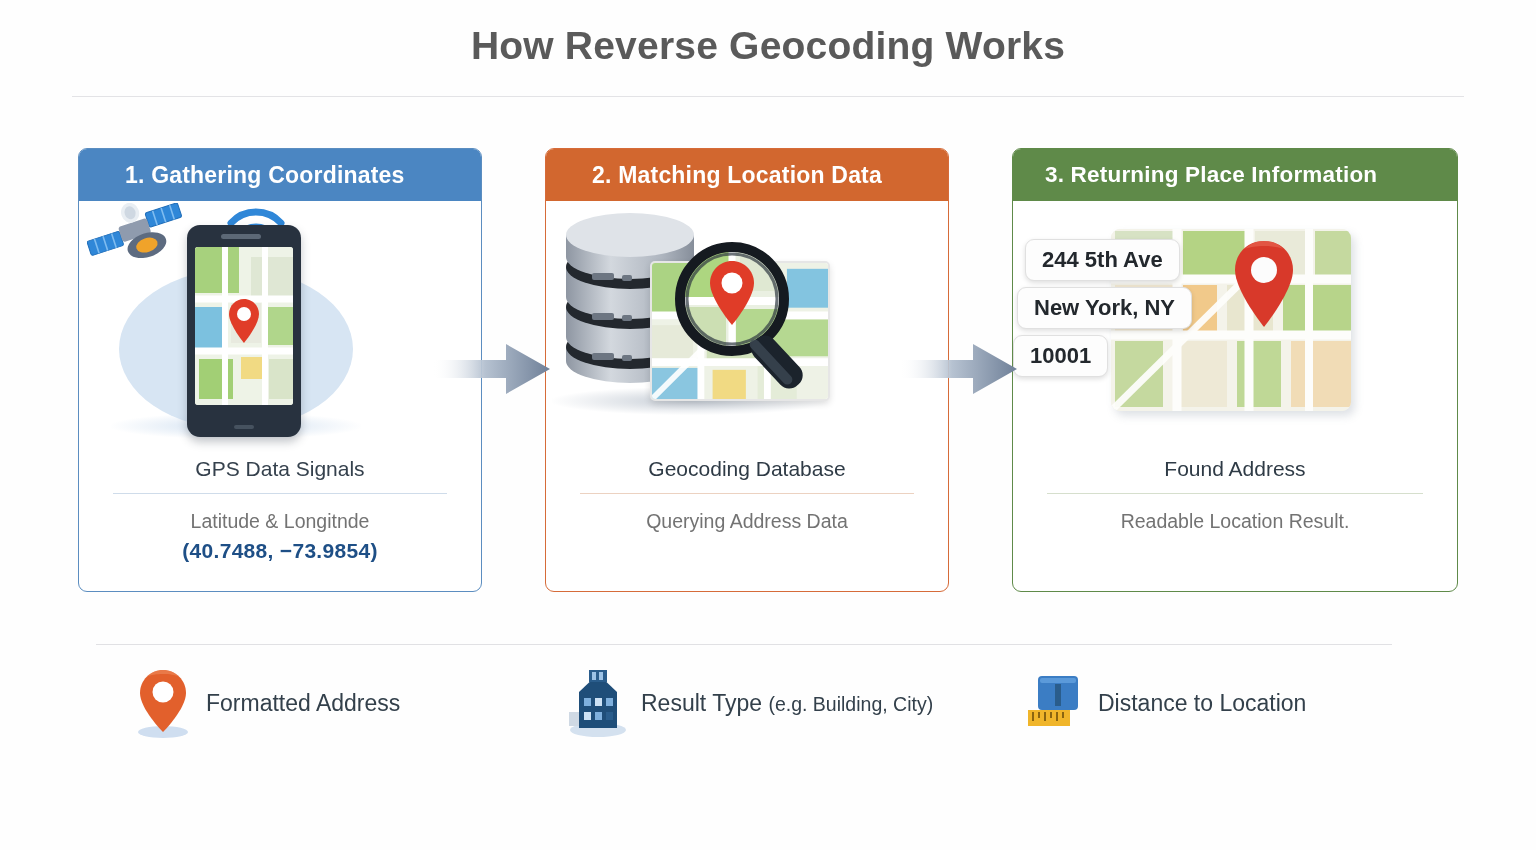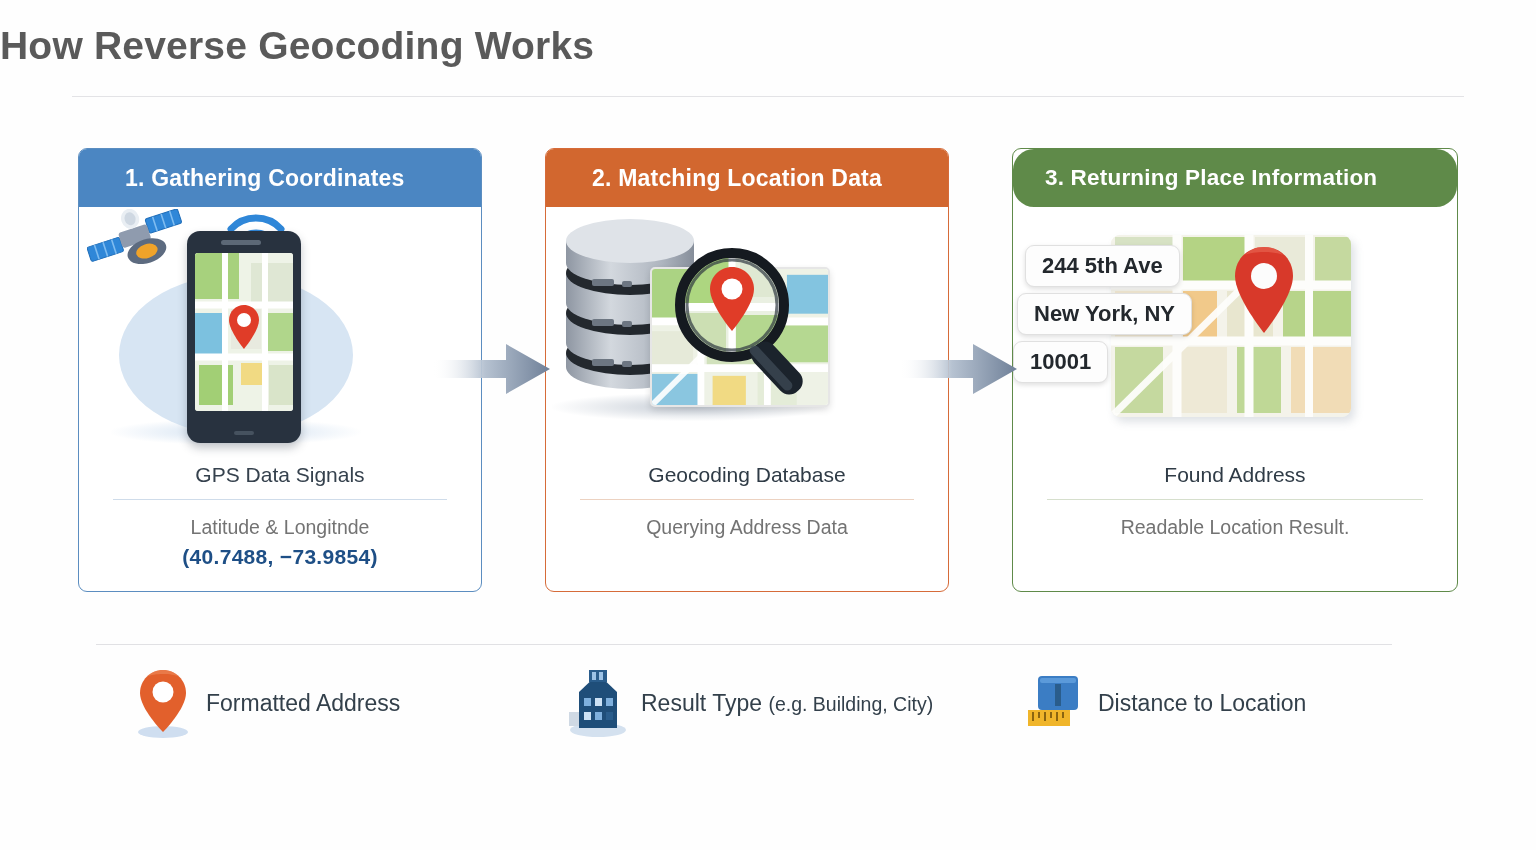--- a/index.html
+++ b/index.html
@@ -7,48 +7,49 @@
     width: 1536px; height: 850px;
     background: #ffffff;
     font-family: "Liberation Sans", "DejaVu Sans", sans-serif;
     overflow: hidden;
   }
   .page { position: relative; width: 1536px; height: 850px; background: #fefefe; }
 
   
   .title {
     position: absolute; left: 0; top: 24px; width: 1536px;
+    text-align: center;
     font-size: 39px; font-weight: bold;
     color: #5a5a5a; letter-spacing: .2px;
   }
   .title-rule {
     position: absolute; left: 72px; top: 96px; width: 1392px; height: 1px;
     background: #e3e3e6;
   }
 
   
   .panels { position: absolute; left: 0; top: 148px; width: 1536px; height: 444px; }
   .panel {
     position: absolute; top: 0; width: 404px; height: 444px;
     background: #ffffff; border-radius: 9px; overflow: hidden;
   }
   .panel.p1 { left: 78px;   border: 1.5px solid #5b8dc0; }
   .panel.p2 { left: 545px;  border: 1.5px solid #d66b39; }
   .panel.p3 { left: 1012px; border: 1.5px solid #5f8a49; width: 446px; }
 
   .panel-head {
-    height: 58px; display: flex; align-items: center;
+    height: 52px; display: flex; align-items: center;
     padding-left: 46px;
     color: #ffffff; font-size: 23px; font-weight: bold;
     letter-spacing: .2px;
   }
   .p1 .panel-head { background: #4b86c2; }
   .p2 .panel-head { background: #d2672f; }
   .p3 .panel-head { background: #5f8a49; padding-left: 32px; }
-  .p3 .panel-head { font-size: 22.5px; border-radius: 21px; }
+  .p3 .panel-head { font-size: 22.5px; }
 
   .panel-art { position: relative; height: 250px; }
 
   .cap-wrap { position: relative; }
   .cap-main {
     text-align: center; font-size: 21px; color: #2f3b46;
     padding-top: 6px;
   }
   .p1 .cap-main { color: #35414d; }
   .cap-rule { height: 1px; margin: 12px 34px 0 34px; }

